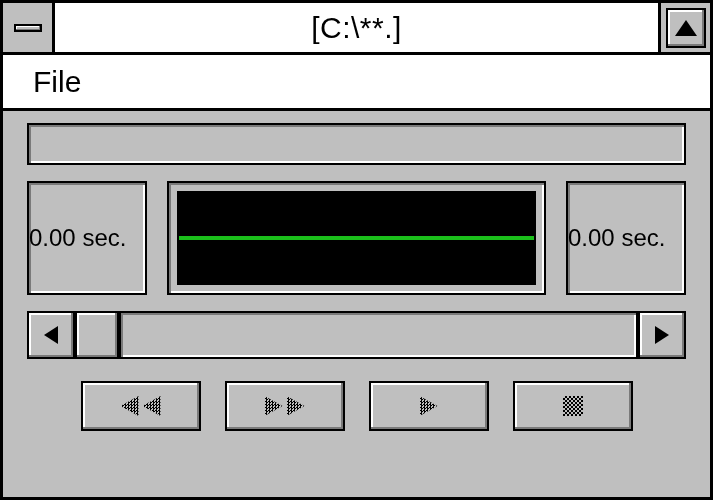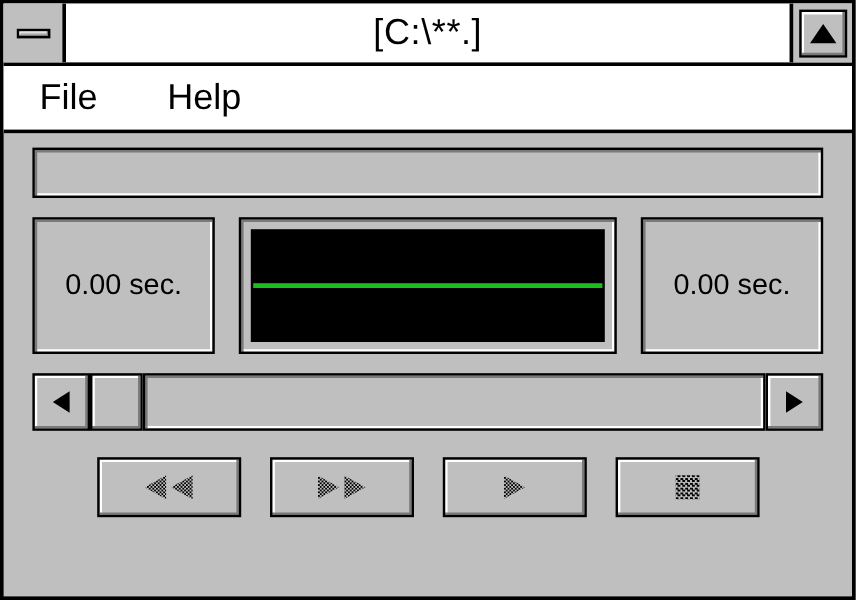--- a/index.html
+++ b/index.html
@@ -66,45 +66,44 @@
     display: flex; align-items: center; justify-content: center;
   }
   
   .menubar {
     height: 56px;
     background: #fff;
     border-bottom: 3px solid #000;
     display: flex;
     align-items: center;
     padding: 0 30px;
-    gap: 58px;
     font-size: 30px;
   }
   .menuitem { cursor: default; }
   
   .client {
     flex: 1;
     padding: 12px 24px 16px 24px;
     display: flex;
     flex-direction: column;
     gap: 16px;
   }
   .infostrip {
     height: 42px;
   }
   .midrow {
     display: flex;
     gap: 20px;
     height: 114px;
   }
   .timecell {
-    width: 152px;
-    display: flex;
-    align-items: center;
-    justify-content: center;
+    width: 120px;
+    display: flex;
+    align-items: center;
+    justify-content: flex-start;
     font-size: 24px;
   }
   .wavewrap {
     flex: 1;
     padding: 8px;
   }
   .wave {
     width: 100%; height: 100%;
     background: #000;
     position: relative;
@@ -193,21 +192,20 @@
     <div class="title">[C:\**.]</div>
     <div class="combobtn">
       <div class="raised">
         <div class="arrow-up"></div>
       </div>
     </div>
   </div>
 
   <div class="menubar">
     <div class="menuitem">File</div>
-    <div class="menuitem">Help</div>
   </div>
 
   <div class="client">
 
     <div class="infostrip sunken"></div>
 
     <div class="midrow">
       <div class="timecell sunken">
         <span>0.00 sec.</span>
       </div>

